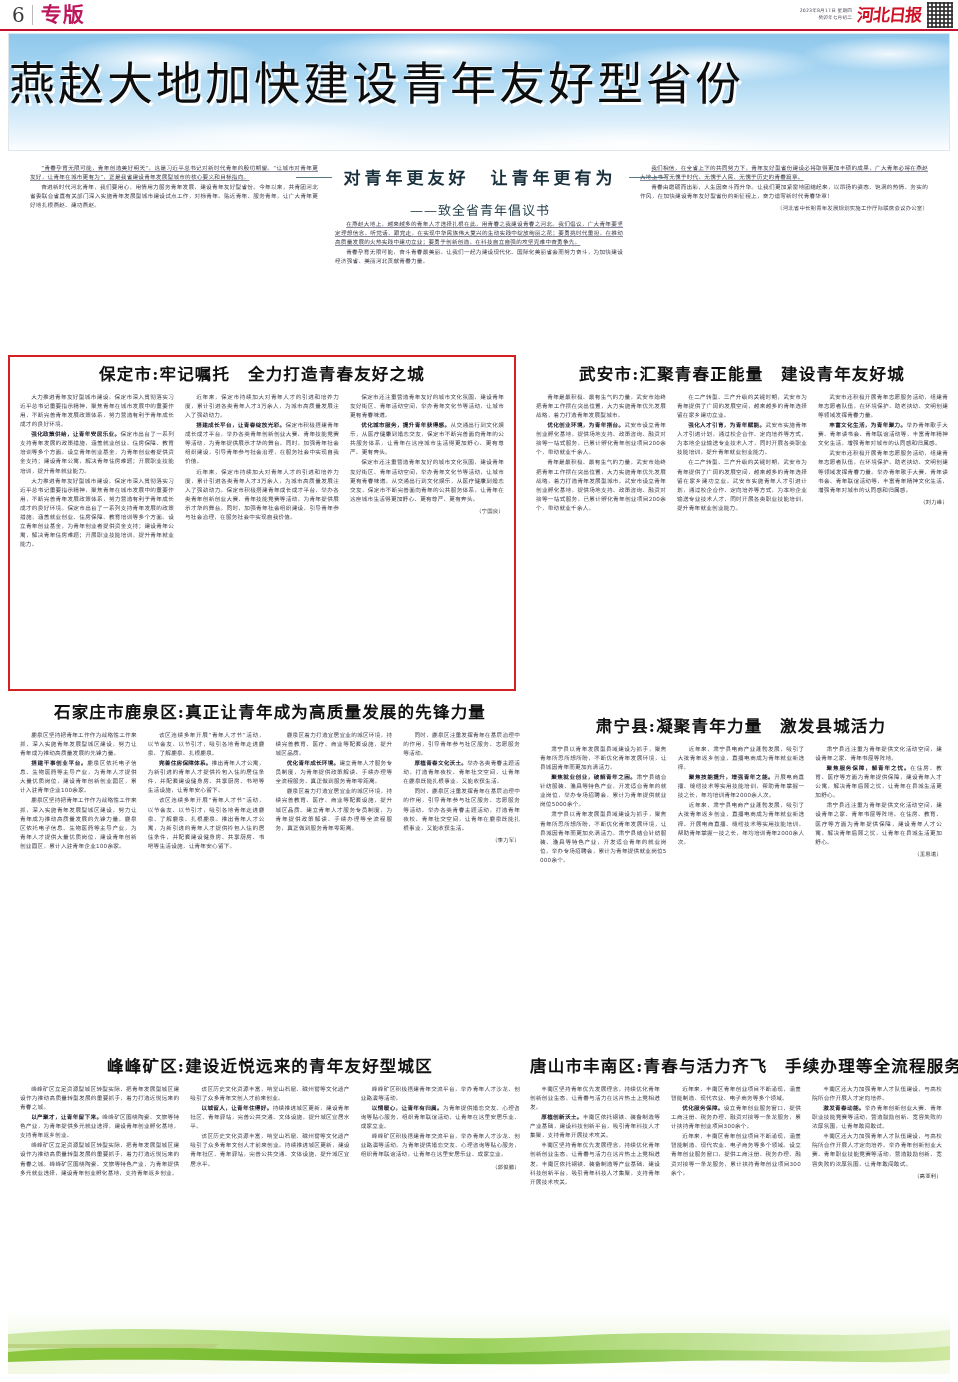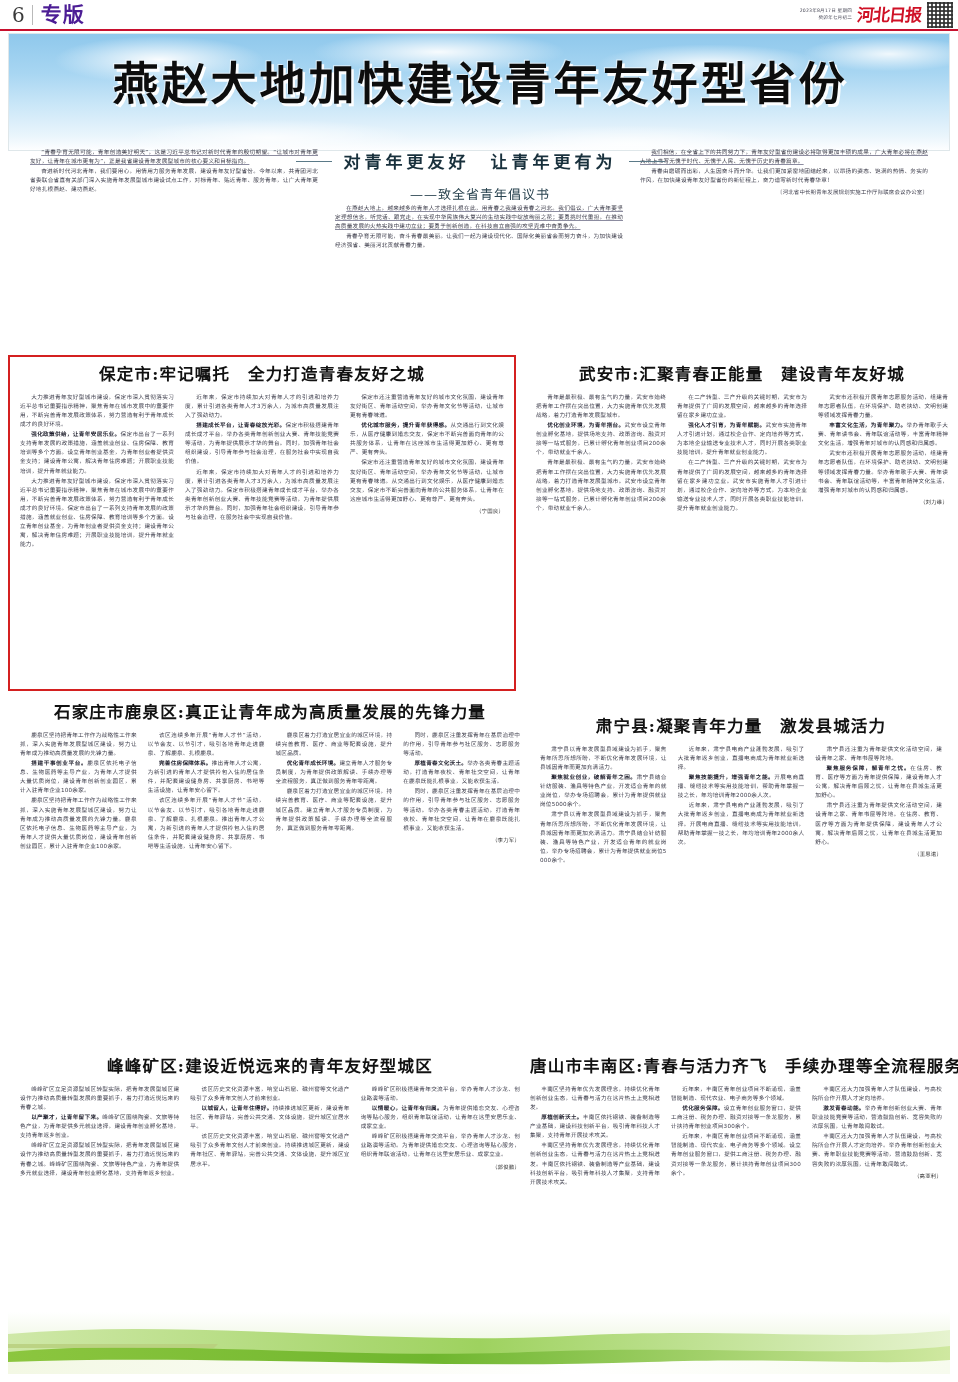--- a/index.html
+++ b/index.html
@@ -23,21 +23,21 @@
   .folio{
     position:absolute;left:8px;top:2px;
     display:flex;align-items:center;height:26px;
   }
   .folio-num{
     font-size:20px;color:#3a3a3a;font-family:"DejaVu Serif","Liberation Serif",serif;
     padding:0 7px 0 4px;line-height:1;
   }
   .folio-div{width:1px;height:20px;background:#b9b9b9;}
   .folio-label{
-    font-size:21px;font-weight:bold;color:#4c1d95;
+    font-size:21px;font-weight:bold;color:#be185d;
     letter-spacing:1px;padding-left:8px;line-height:1;
     font-family:"DejaVu Sans","Liberation Sans",sans-serif;
   }
   .masthead{
     position:absolute;right:4px;top:1px;height:28px;
     display:flex;align-items:center;gap:5px;
   }
   .mast-date{
     font-size:4.6px;color:#4a4a58;line-height:1.5;text-align:right;
     letter-spacing:.2px;
@@ -66,30 +66,30 @@
       radial-gradient(ellipse 180px 30px at 430px 18px, rgba(255,255,255,.92) 0%, rgba(255,255,255,0) 70%),
       radial-gradient(ellipse 160px 28px at 700px 30px, rgba(255,255,255,.9) 0%, rgba(255,255,255,0) 70%),
       radial-gradient(ellipse 120px 24px at 880px 20px, rgba(255,255,255,.85) 0%, rgba(255,255,255,0) 72%),
       radial-gradient(ellipse 200px 26px at 260px 104px, rgba(255,255,255,.8) 0%, rgba(255,255,255,0) 72%),
       radial-gradient(ellipse 200px 26px at 620px 110px, rgba(255,255,255,.8) 0%, rgba(255,255,255,0) 72%),
       linear-gradient(180deg,#8fc8ec 0%,#a8d6f2 34%,#cbe7f8 62%,#eaf5fc 88%,#fdfeff 100%);
     border:1px solid #dfe7ea;
     box-sizing:border-box;
   }
   .headline{
-    position:absolute;left:0;top:26px;width:942px;text-align:center;
-    font-size:46px;font-weight:bold;color:#0d0d0d;
+    position:absolute;left:0;top:26px;width:942px;
+    font-size:46px;font-weight:normal;color:#0d0d0d;
     letter-spacing:3px;line-height:1.05;
     text-shadow:2.5px 2.5px 0 rgba(255,255,255,.95), -1px -1px 0 rgba(255,255,255,.6);
     font-family:"DejaVu Sans","Liberation Sans",sans-serif;
   }
 
   
   .proposal{
-    position:absolute;left:30px;top:148px;width:898px;height:196px;
+    position:absolute;left:30px;top:164px;width:898px;height:196px;
   }
   .prop-title-wrap{
     position:absolute;left:230px;top:0;width:440px;text-align:center;
   }
   .prop-title{
     font-size:17px;font-weight:bold;color:#18303c;letter-spacing:4px;
     display:inline-block;position:relative;white-space:nowrap;
   }
   .prop-title:before,.prop-title:after{
     content:"";position:absolute;top:50%;width:36px;height:1px;background:#5b7a88;

